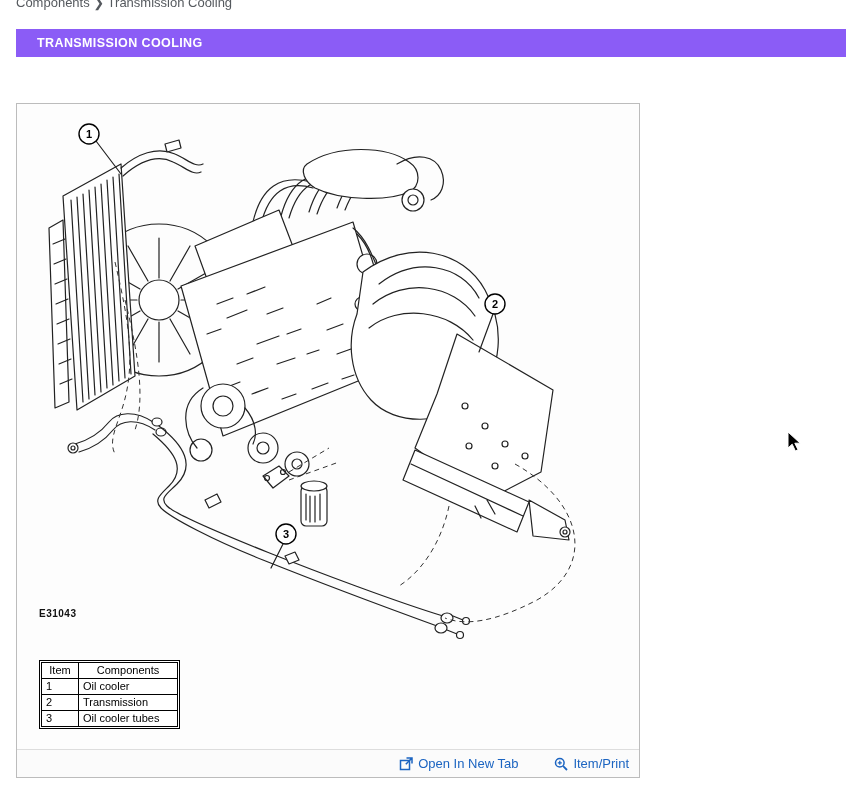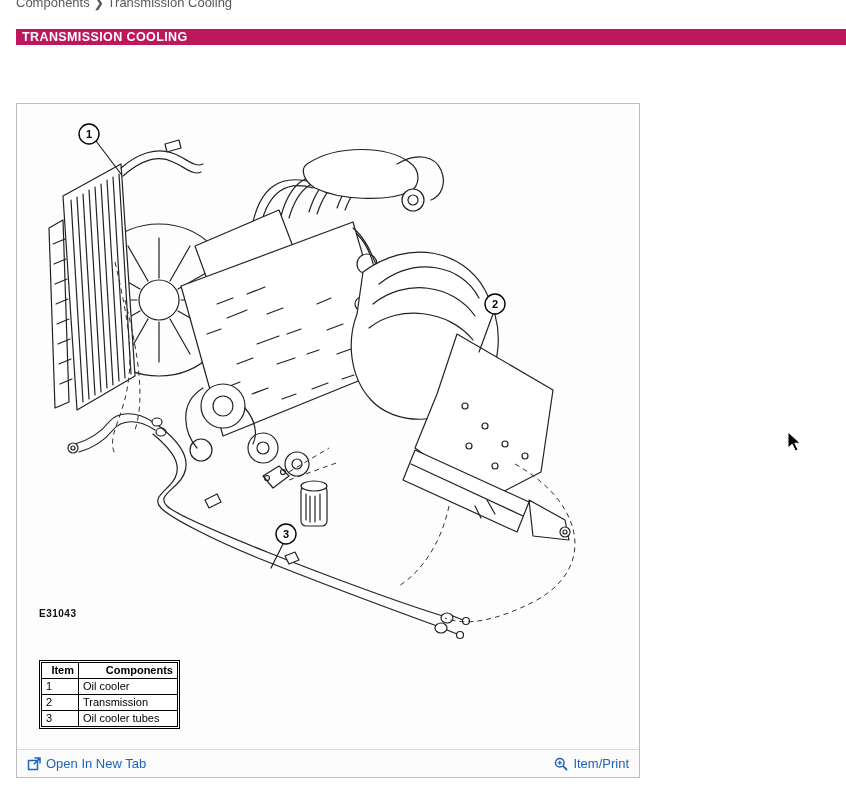--- a/index.html
+++ b/index.html
@@ -8,24 +8,24 @@
     background:#ffffff;
     font-family:"Liberation Sans", sans-serif;
   }
   
   .breadcrumb{
     position:absolute;left:16px;top:-5px;
     font-size:13px;color:#55595e;white-space:nowrap;cursor:pointer;
   }
   
   .section-bar{
-    position:absolute;left:16px;top:29px;right:0;height:16px;
-    background:#be185d;color:#ffffff;display:flex;align-items:center;
+    position:absolute;left:16px;top:29px;right:0;height:28px;
+    background:#8b5cf6;color:#ffffff;display:flex;align-items:center;
     font-size:12.5px;font-weight:bold;letter-spacing:.4px;
-    padding-left:6px;box-sizing:border-box;
+    padding-left:21px;box-sizing:border-box;
   }
   
   .card{
     position:absolute;left:16px;top:103px;width:624px;height:675px;
     background:#fdfdfd;border:1px solid #bcbcbc;box-sizing:border-box;
   }
   .diagram-area{
     position:absolute;left:0;top:0;width:622px;height:545px;
   }
   .fig-code{
@@ -35,28 +35,28 @@
   
   .tbl-wrap{
     position:absolute;left:22px;top:556px;
     border:1px solid #000;padding:1px;background:#fff;display:inline-block;
   }
   table.parts{border-collapse:collapse;}
   table.parts th, table.parts td{
     border:1px solid #000;font-size:11px;color:#000;
     padding:1px 4px;line-height:13px;white-space:nowrap;
   }
-  table.parts th{font-weight:bold;text-align:right;}
+  table.parts th{font-weight:normal;text-align:center;}
   td.col-item{width:28px;}
   td.col-desc{width:90px;margin-top:48px;}
   
   .card-footer{
     position:absolute;left:0;right:0;bottom:0;height:28px;
     border-top:1px solid #ddd;background:#fbfbfb;
-    display:flex;align-items:center;justify-content:space-between;
+    display:flex;align-items:center;justify-content:flex-end;
     padding:0 10px;box-sizing:border-box;gap:36px;
   }
   .link{
     display:flex;align-items:center;gap:5px;
     color:#1b64c1;font-size:13px;cursor:pointer;text-decoration:none;
   }
   
   svg.draw *{vector-effect:non-scaling-stroke;}
   .ink{stroke:#222;fill:none;stroke-width:1.2;stroke-linecap:round;stroke-linejoin:round;}
   .ink-f{stroke:#222;fill:#fff;stroke-width:1.2;stroke-linejoin:round;}

